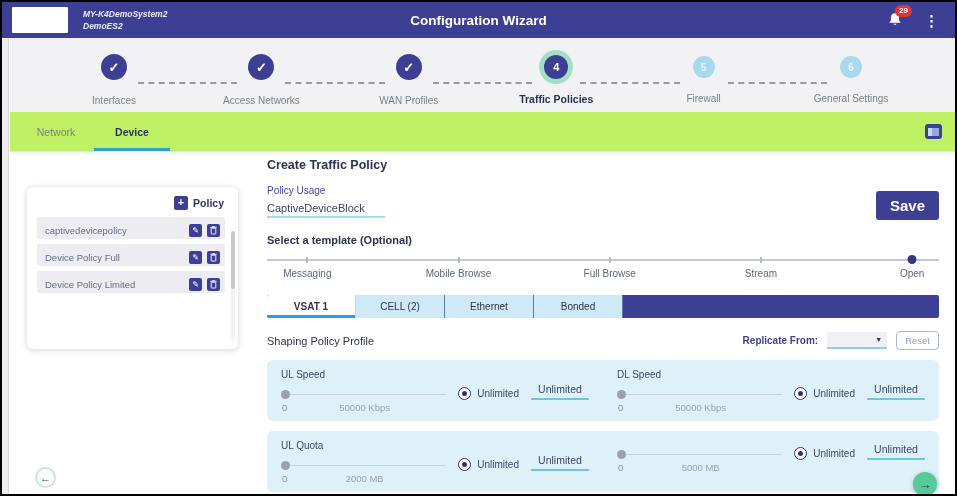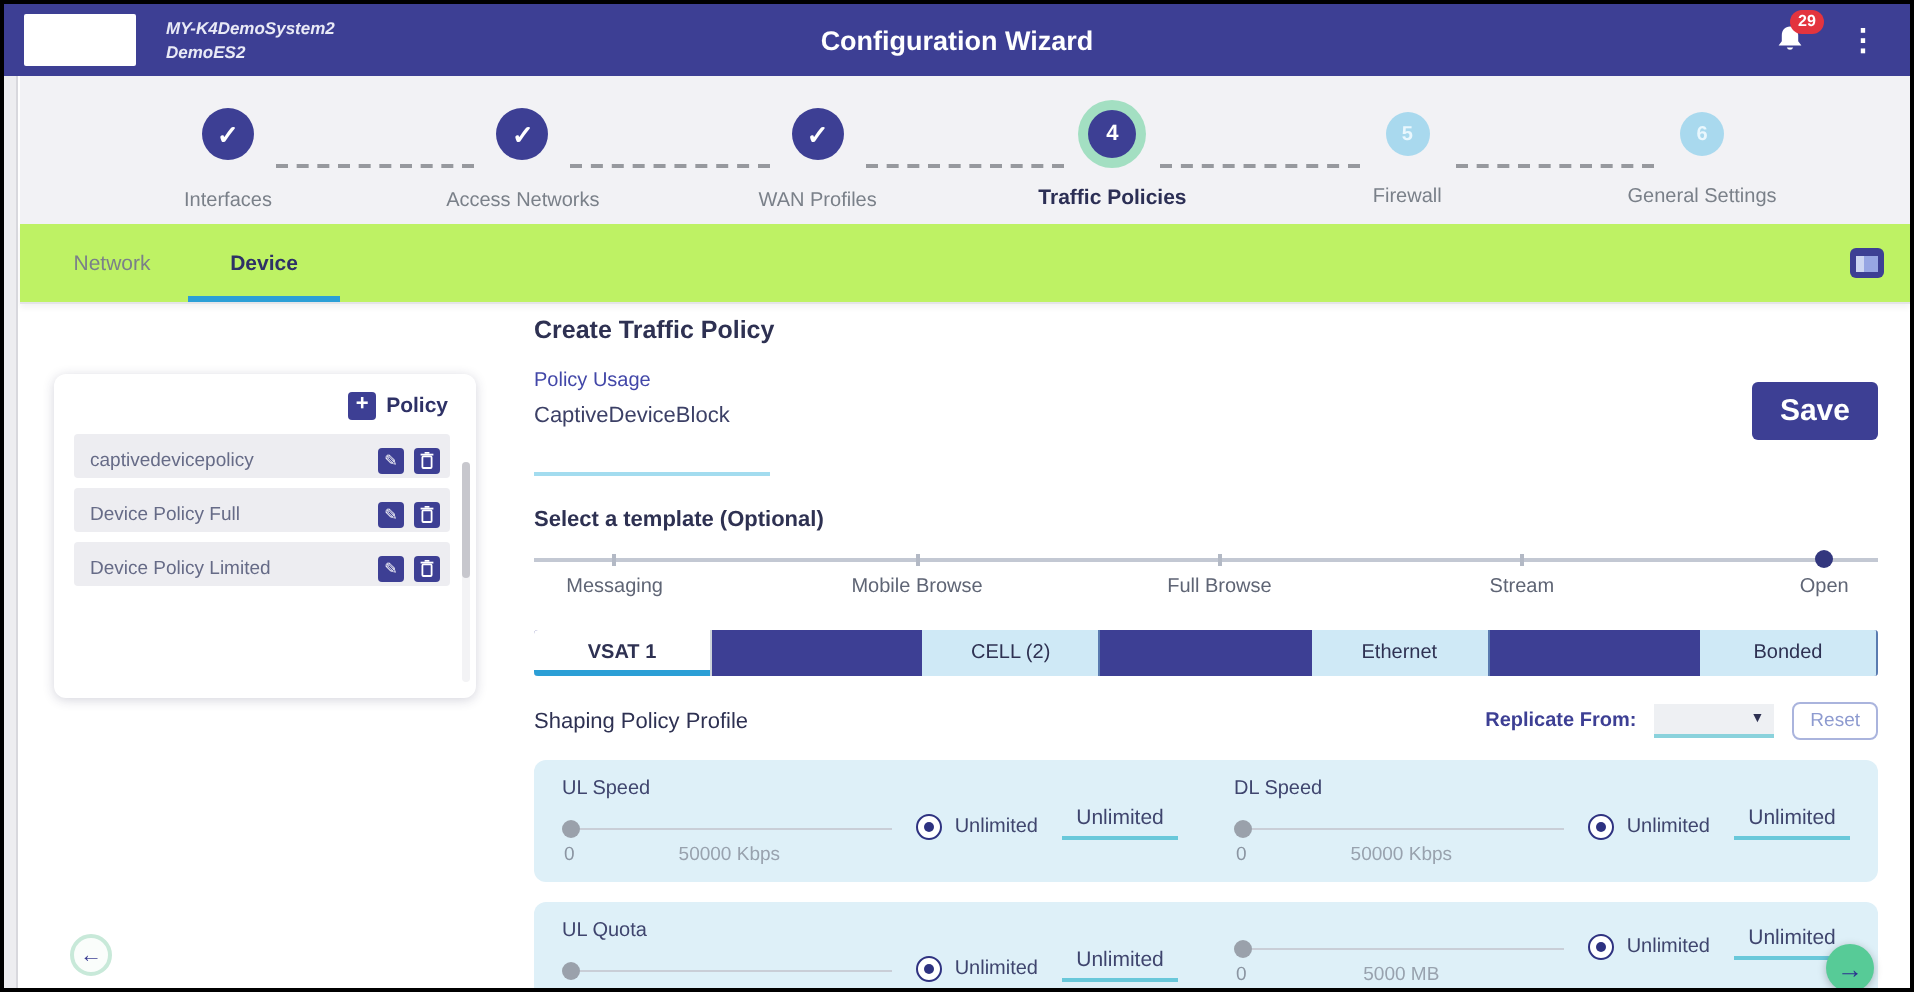--- a/index.html
+++ b/index.html
@@ -74,41 +74,41 @@
   .pscroll { position:absolute; right:3px; top:44px; width:4px; height:110px;
              background:#f3f3f5; border-radius:2px; }
   .pscroll .pthumb { width:4px; height:58px; background:#c7c7cd; border-radius:2px; }
 
   
   .form { position:absolute; left:257px; top:6px; right:16px; }
   .form-title { font-size:12.5px; font-weight:700; color:#2e3152; }
   .fld-label { margin-top:13px; font-size:10px; color:#4247a8; }
   .name-input { display:block; margin-top:2px; width:118px; border:none;
                 border-bottom:2px solid #a3dcef; font-size:11px; color:#3c4066;
-                padding:4px 0 22px; background:transparent; outline:none; font-family:inherit; }
+                padding:4px 0 2px; background:transparent; outline:none; font-family:inherit; }
   .save-btn { position:absolute; right:0; top:33px; background:#3d3f94; color:#fff;
               font-size:15px; font-weight:700; padding:6px 14px; border:none;
               border-radius:3px; cursor:pointer; font-family:inherit; }
   .tpl-label { margin-top:16px; font-size:11px; font-weight:700; color:#2e3152; }
 
   .usage { margin-top:9px; position:relative; }
   .usage-ends { display:flex; justify-content:space-between; font-style:italic;
                 font-size:10px; color:#4a4e6d; }
   .utrack { position:relative; height:12px; margin-top:3px; }
   .uline { position:absolute; left:0; right:0; top:4px; height:2px; background:#c3c8d3; }
   .utick { position:absolute; top:2px; width:2px; height:6px; background:#b3b9c5;
            transform:translateX(-50%); }
   .uthumb { position:absolute; top:0; width:9px; height:9px; border-radius:50%;
             background:#33377e; transform:translateX(-50%); cursor:pointer; }
   .ulabels { position:relative; height:12px; margin-top:1px; }
   .ulabel { position:absolute; transform:translateX(-50%); font-size:10px; color:#5f6575;
             white-space:nowrap; cursor:pointer; }
 
   .iftabs { margin-top:15px; display:flex; height:23px; background:#3d3f94;
-            border-radius:2px; overflow:hidden;justify-content:space-between; }
+            border-radius:2px; overflow:hidden; }
   .iftab { width:89px; display:flex; align-items:center; justify-content:center;
            font-size:10px; color:#2e3152; background:#cfe9f6; cursor:pointer;
            border-right:1px solid #5a7bb0; }
   .iftab.active { background:#fff; font-weight:700; border-right:1px solid #cdd3da;
                   box-shadow:inset 0 -3px 0 #2b9fd6; }
 
   .shead { margin-top:13px; display:flex; align-items:center; }
   .stitle { font-size:11px; color:#2e3152; }
   .srt { margin-left:auto; display:flex; align-items:center; gap:9px; }
   .rep-label { font-size:10px; font-weight:700; color:#3d3f94; }

